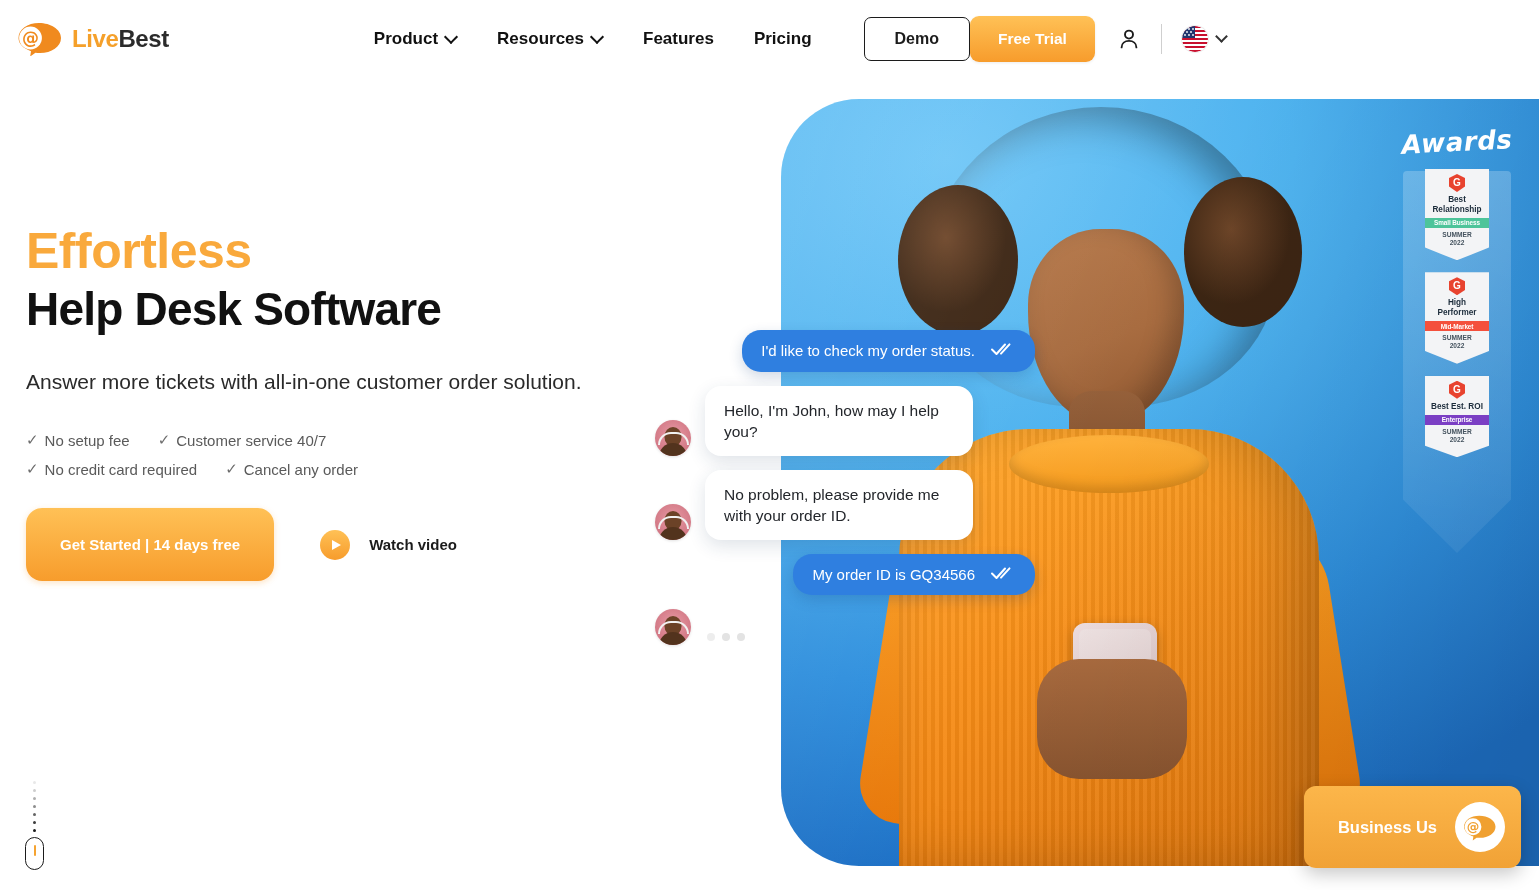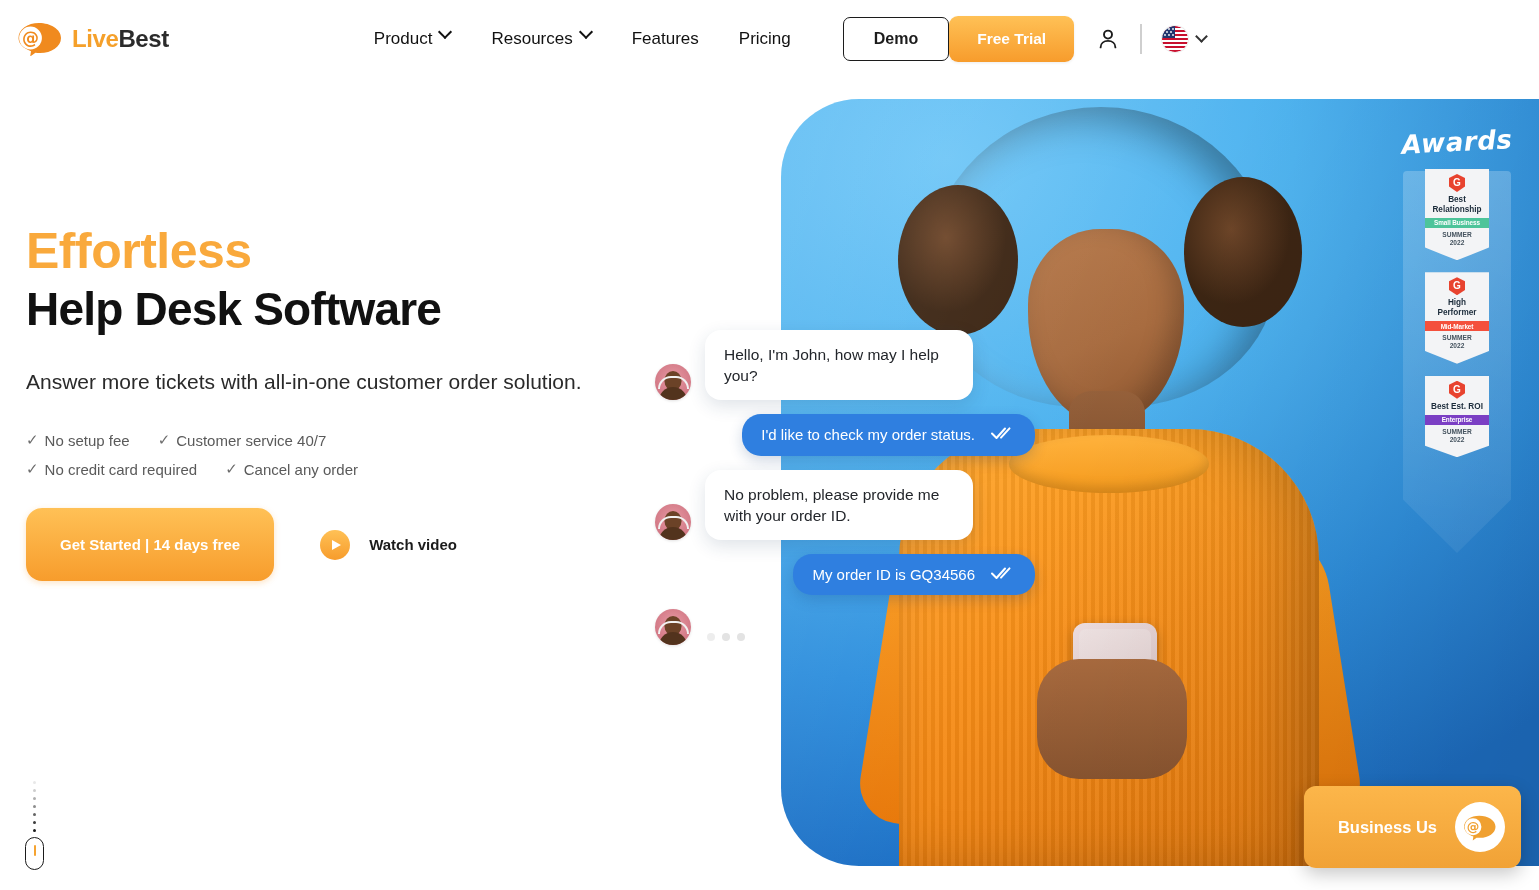--- a/index.html
+++ b/index.html
@@ -17,22 +17,22 @@
     background:#fff; display:flex; align-items:center; z-index:40;
   }
   .logo{ display:flex; align-items:center; gap:9px; margin-left:17px; cursor:pointer;}
   .logo-mark{ position:relative; width:46px; height:34px; }
   .logo-text{ font-size:24px; font-weight:700; letter-spacing:-.4px; white-space:nowrap;}
   .logo-text .lt-live{ color:#f5a02a; }
   .logo-text .lt-agent{ color:#2b2b2b; }
 
   .nav{ display:flex; align-items:center; gap:0; margin-left:185px; }
   .nav-item{
-    display:flex; align-items:flex-start; gap:8px;
-    font-size:17px; font-weight:400; color:#111; cursor:pointer;
+    display:flex; align-items:center; gap:8px;
+    font-size:17px; font-weight:700; color:#111; cursor:pointer;
     padding:0 20px; white-space:nowrap;
   }
   .chev{ display:inline-block; width:11px; height:11px; position:relative; top:-2px;}
   .chev::after{
     content:""; position:absolute; left:0; top:0;
     width:8px; height:8px; border-right:2.4px solid #111; border-bottom:2.4px solid #111;
     transform:rotate(45deg);
   }
 
   .hdr-actions{ display:flex; align-items:center; margin-left:32px; }
@@ -424,39 +424,39 @@
     <button class="btn-start">Get Started | 14 days free</button>
     <span class="watch">
       <span class="play"></span>
       <span class="watch-label">Watch video</span>
     </span>
   </div>
 </div>
 
 <div class="chat">
 
-  <div class="msg-row">
-    <span class="avatar">
-      <span class="av-head"></span>
-        <span class="av-body"></span>
-        <span class="av-hp"></span>
-    </span>
-    <div class="bubble-in">Hello, I'm John, how may I help you?</div>
-  </div>
-
   <div class="msg-row out">
     <div class="bubble-out">
       <span>I'd like to check my order status.</span>
       <span class="ticks">
         <svg width="26" height="14" viewBox="0 0 26 14" fill="none" stroke="#ffffff" stroke-width="2" stroke-linecap="round" stroke-linejoin="round">
           <path d="M2 7.5 L6.5 12 L15 2.5"></path>
             <path d="M11 11.6 L19.5 2.4"></path>
         </svg>
       </span>
     </div>
+  </div>
+
+  <div class="msg-row">
+    <span class="avatar">
+      <span class="av-head"></span>
+        <span class="av-body"></span>
+        <span class="av-hp"></span>
+    </span>
+    <div class="bubble-in">Hello, I'm John, how may I help you?</div>
   </div>
 
   <div class="msg-row">
     <span class="avatar">
       <span class="av-head"></span>
         <span class="av-body"></span>
         <span class="av-hp"></span>
     </span>
     <div class="bubble-in">No problem, please provide me with your order ID.</div>
   </div>

